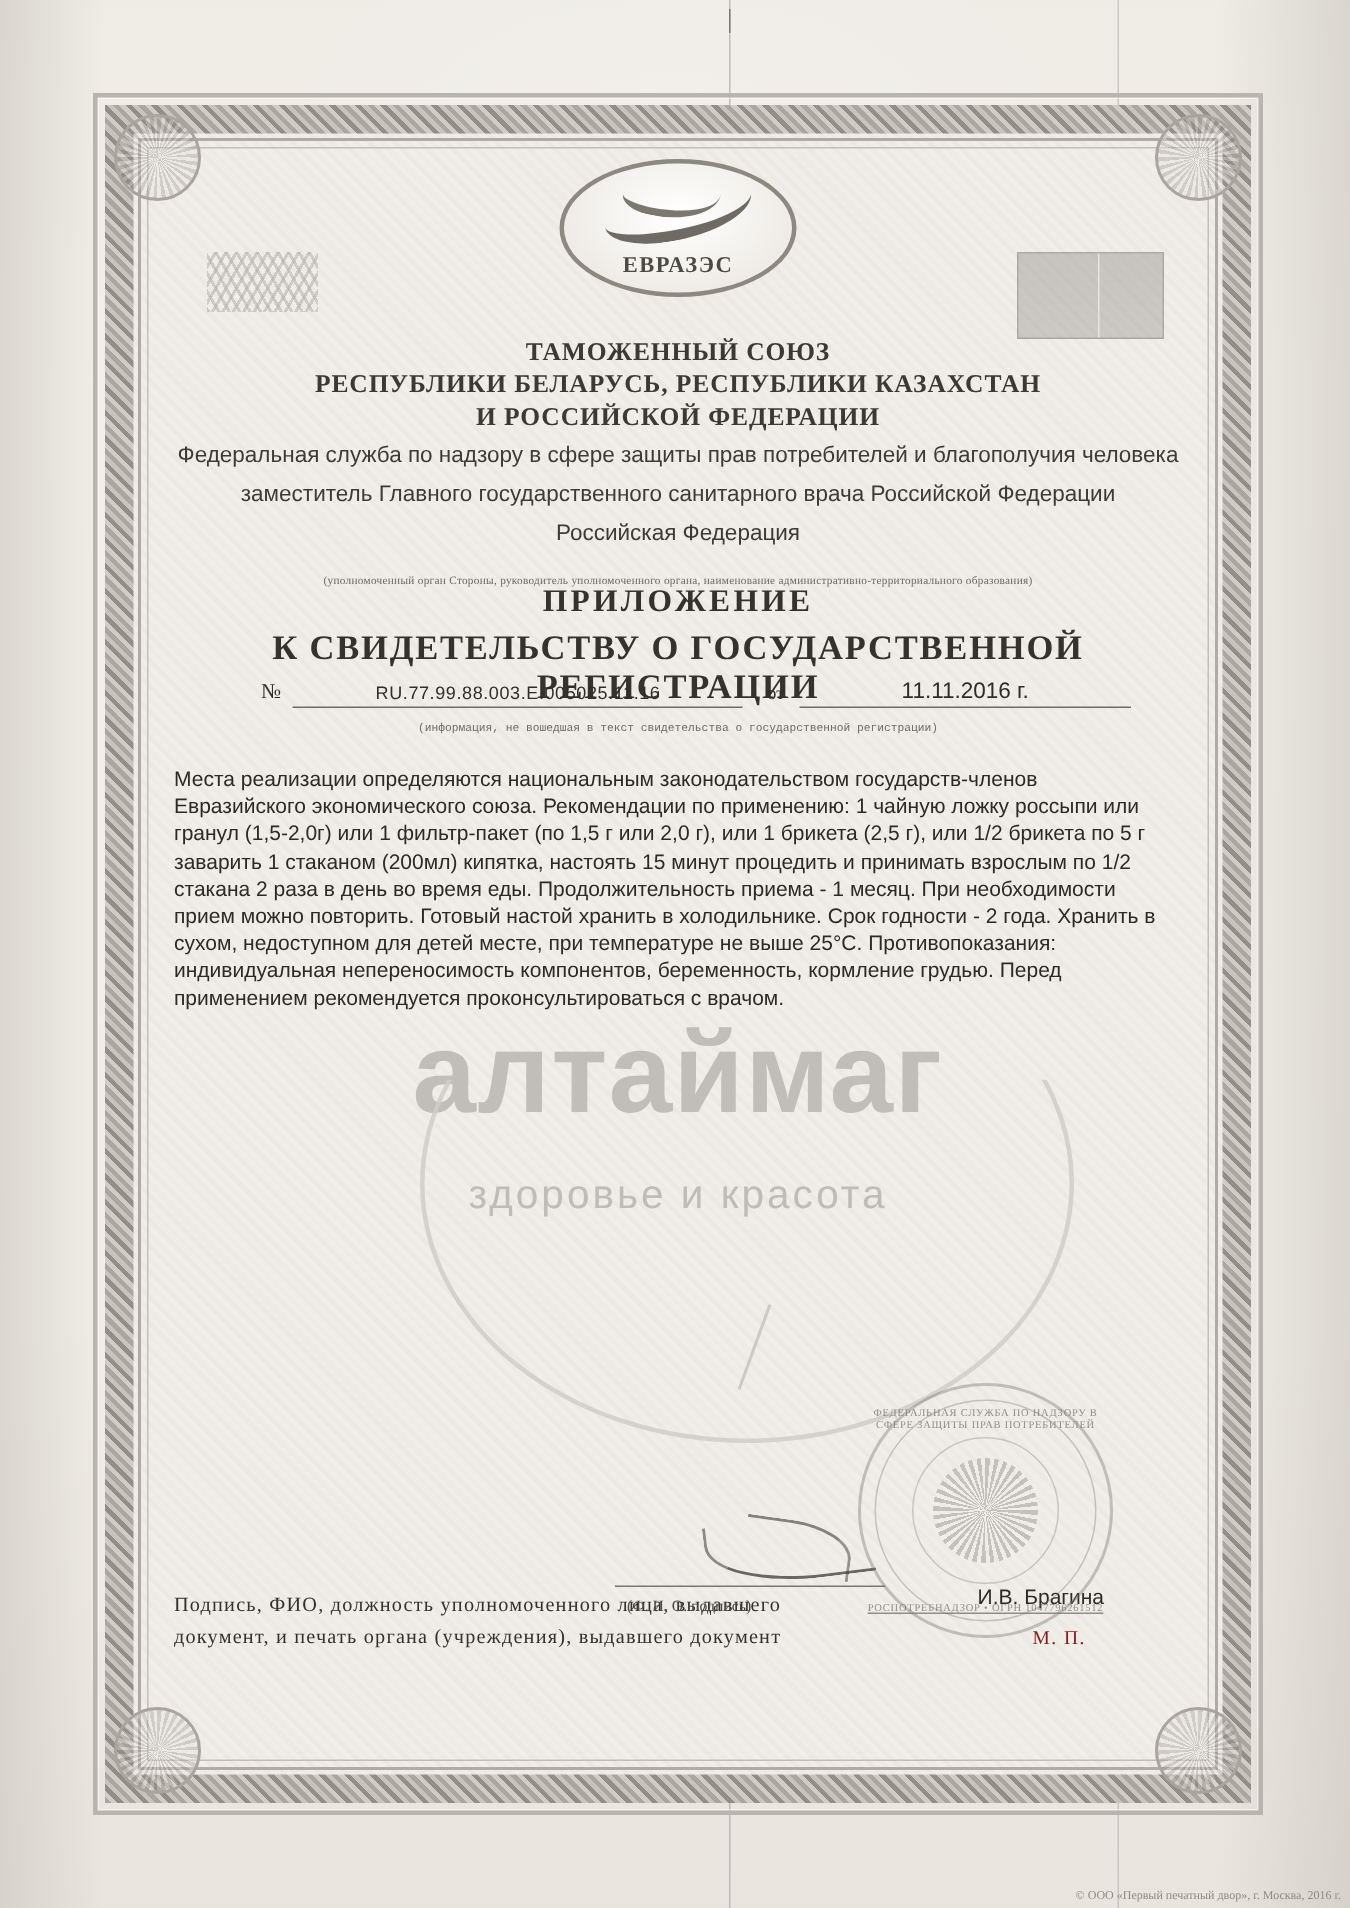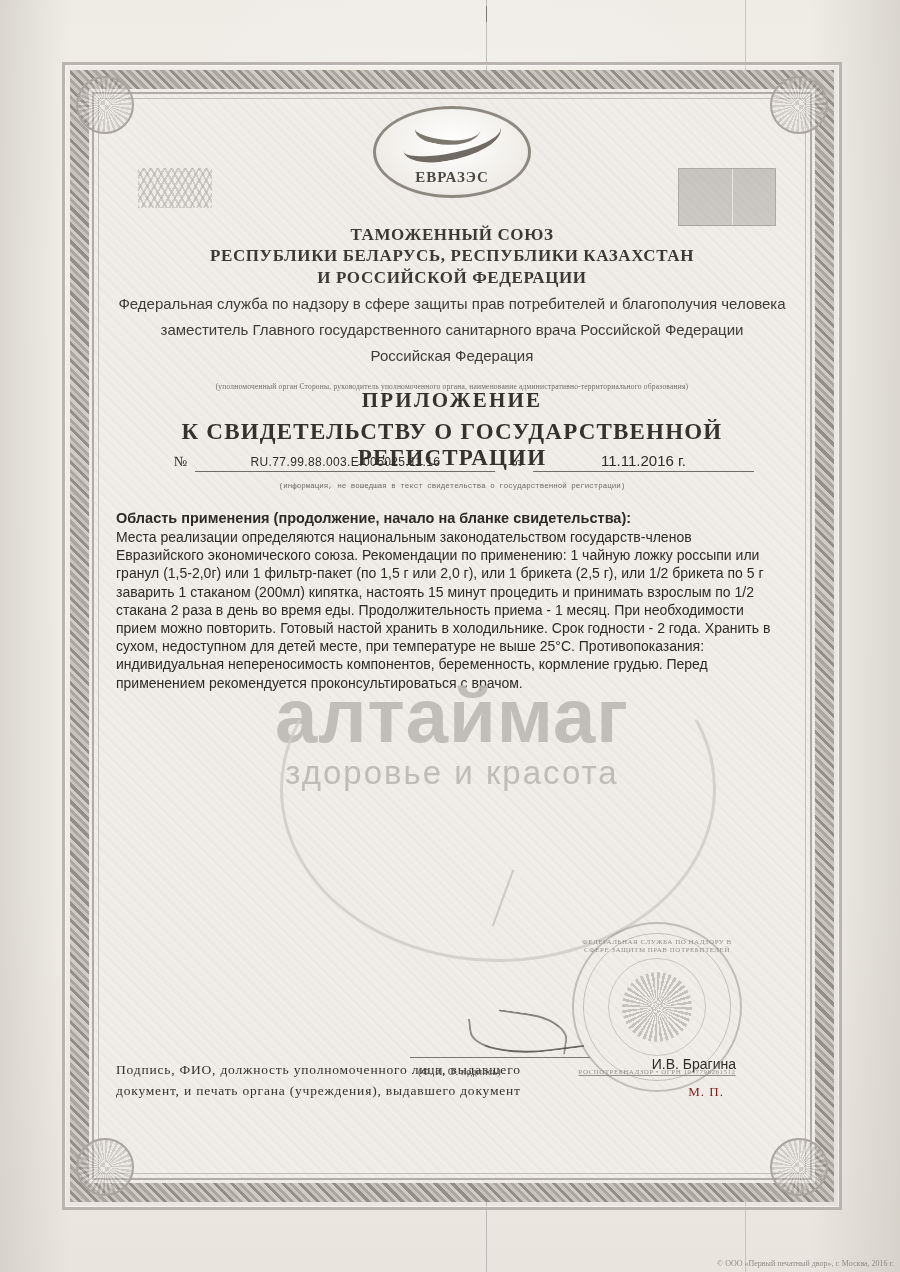--- a/index.html
+++ b/index.html
@@ -297,24 +297,24 @@
     pointer-events: none;
   }
   #wm-main {
     font-size: 76px;
     font-weight: bold;
     color: rgba(186,183,178,0.88);
     letter-spacing: 1px;
     line-height: 1;
   }
   #wm-sub {
-    font-size: 33px;
+    font-size: 27px;
     color: rgba(188,185,180,0.95);
     letter-spacing: 2px;
-    margin-top: 0;
+    margin-top: 27px;
   }
   #wm-arc {
     position: absolute;
     left: 170px;
     top: -62px;
     width: 430px;
     height: 340px;
     border: 3px solid rgba(208,205,200,0.85);
     border-radius: 50%;
     clip-path: polygon(0 30%, 100% 30%, 100% 100%, 0 100%);
@@ -517,21 +517,20 @@
 
     <div id="number-row">
       <span class="num-label">№</span>
       <span class="num-value">RU.77.99.88.003.Е.005025.11.16</span>
       <span class="ot-label">от</span>
       <span class="date-value">11.11.2016 г.</span>
     </div>
     <div id="number-note">(информация, не вошедшая в текст свидетельства о государственной регистрации)</div>
 
     <div id="body-block">
-      <div id="body-title">Область применения (продолжение, начало на бланке свидетельства):</div>
       <div id="body-text">Места реализации определяются национальным законодательством государств-членов Евразийского экономического союза. Рекомендации по применению: 1 чайную ложку россыпи или гранул (1,5-2,0г) или 1 фильтр-пакет (по 1,5 г или 2,0 г), или 1 брикета (2,5 г), или 1/2 брикета по 5 г заварить 1 стаканом (200мл) кипятка, настоять 15 минут процедить и принимать взрослым по 1/2 стакана 2 раза в день во время еды. Продолжительность приема - 1 месяц. При необходимости прием можно повторить. Готовый настой хранить в холодильнике. Срок годности - 2 года. Хранить в сухом, недоступном для детей месте, при температуре не выше 25°С. Противопоказания: индивидуальная непереносимость компонентов, беременность, кормление грудью. Перед применением рекомендуется проконсультироваться с врачом.</div>
     </div>
 
     <div id="watermark">
       <div id="wm-arc"></div>
       <div id="wm-tick"></div>
       <div id="wm-main">алтаймаг</div>
       <div id="wm-sub">здоровье и красота</div>
     </div>
 

